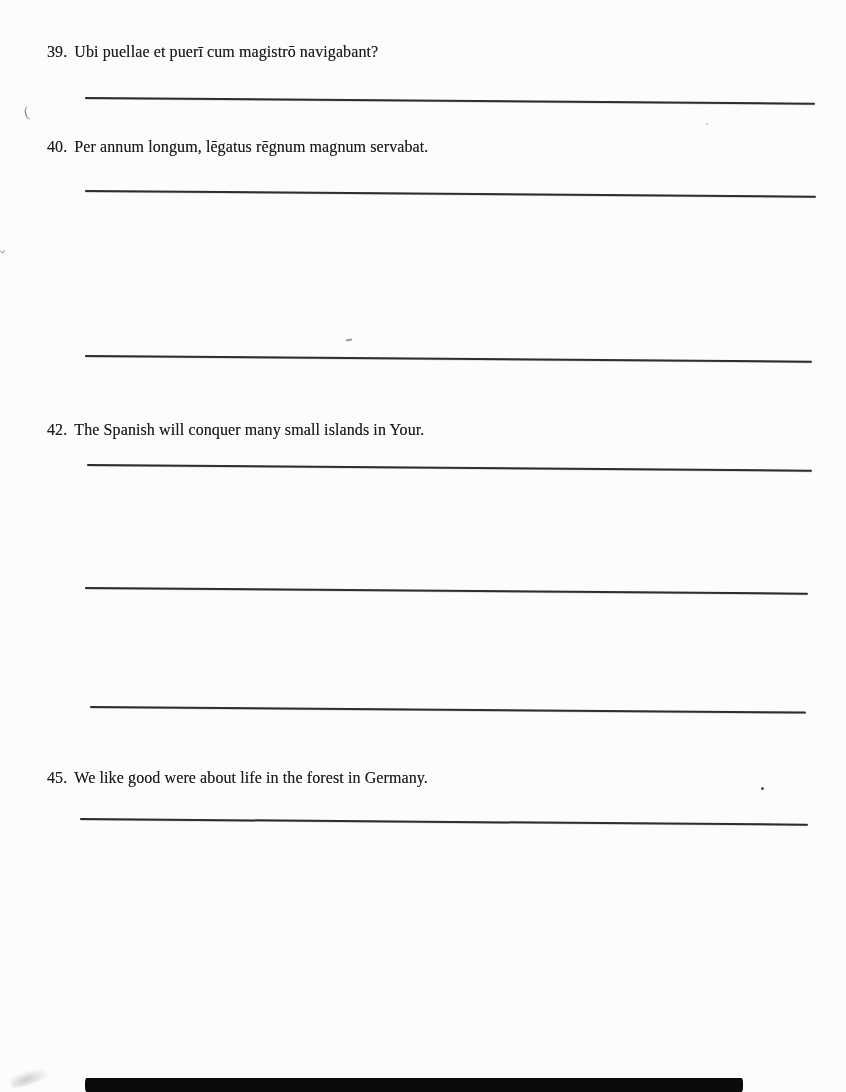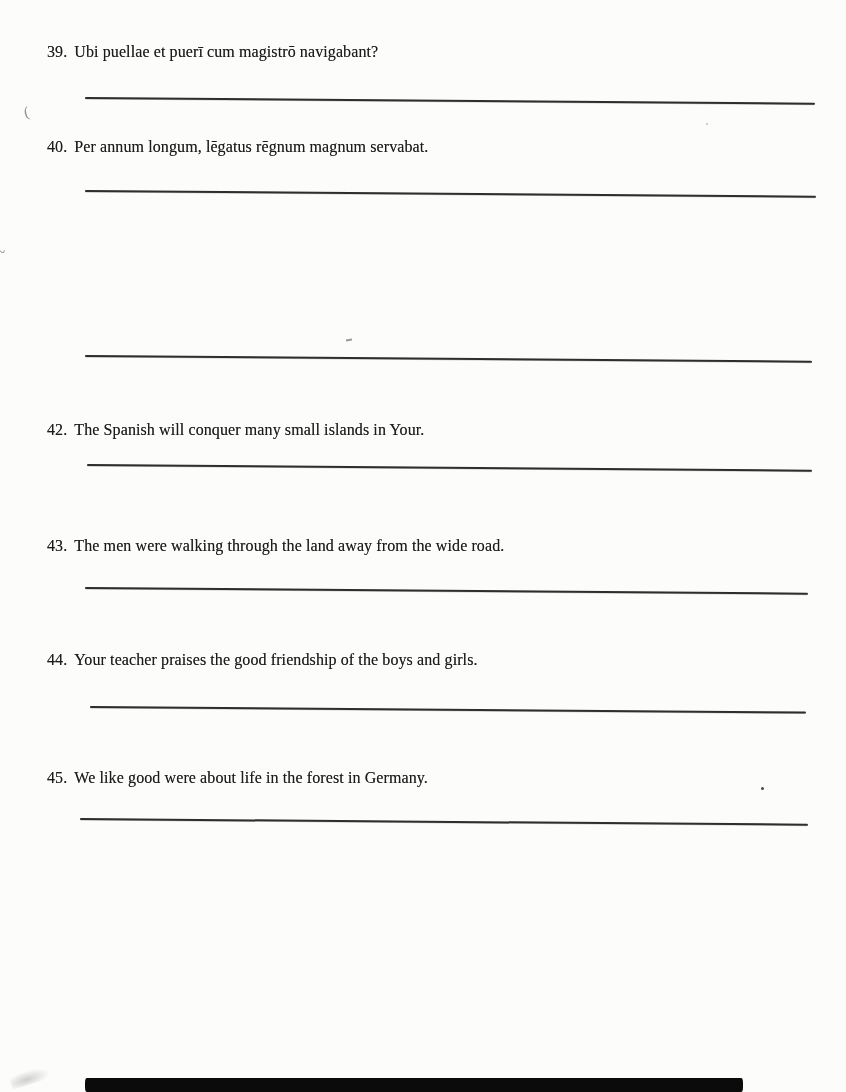--- a/index.html
+++ b/index.html
@@ -80,24 +80,22 @@
 
   <p class="q" style="top:128px"><span class="qnum">40.</span><span class="qtext">Per annum longum, lēgatus rēgnum magnum servabat.</span></p>
   <div class="line" style="top:190px; left:85px; width:731px"></div>
 
 
   <div class="line" style="top:355px; left:85px; width:727px"></div>
 
   <p class="q" style="top:411px"><span class="qnum">42.</span><span class="qtext">The Spanish will conquer many small islands in Your.</span></p>
   <div class="line" style="top:464px; left:87px; width:725px"></div>
 
-  <p class="q" style="top:527px"><span class="qnum">43.</span><span class="qtext">The men were walking through the land away from the wide road.</span></p>
   <div class="line" style="top:587px; left:85px; width:723px"></div>
 
-  <p class="q" style="top:641px"><span class="qnum">44.</span><span class="qtext">Your teacher praises the good friendship of the boys and girls.</span></p>
   <div class="line" style="top:706px; left:90px; width:716px"></div>
 
   <p class="q" style="top:759px"><span class="qnum">45.</span><span class="qtext">We like good were about life in the forest in Germany.</span></p>
   <div class="line" style="top:818px; left:80px; width:728px"></div>
 
   <span class="artifact artifact-curl">(</span>
   <span class="artifact artifact-tilde">~</span>
   <span class="artifact artifact-speck"></span>
   <span class="artifact artifact-dot"></span>
   <span class="artifact artifact-fleck"></span>

